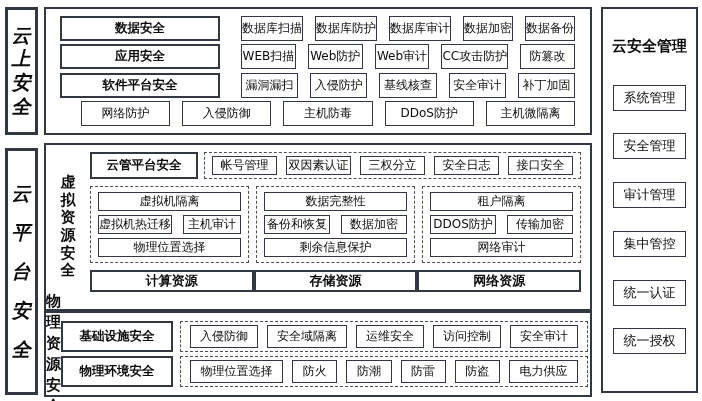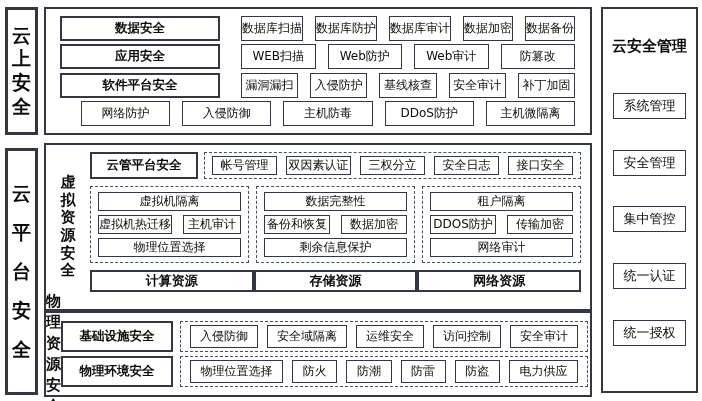--- a/index.html
+++ b/index.html
@@ -16,21 +16,21 @@
     width:702px;height:401px;overflow:hidden;
   }
   .canvas{position:relative;width:702px;height:401px;background:var(--bg);}
 
   
   .rail{position:absolute;left:5px;width:33px;border:3px solid var(--bd);
         display:flex;align-items:center;justify-content:center;background:var(--bg);}
   .rail-top{top:7px;height:128px;}
   .rail-bottom{top:148px;height:247px;}
   .rail-text{width:20px;word-break:break-all;font-weight:bold;font-size:19px;
-             line-height:1.24;text-align:center;}
+             line-height:1.24;text-align:left;font-style:italic;}
   .rail-bottom .rail-text{line-height:2.05;}
 
   
   .top-box{position:absolute;left:44px;top:7px;width:548px;height:128px;
            border:2px solid var(--bd);display:flex;flex-direction:column;
            justify-content:space-evenly;padding:4px 15px 4px 14px;}
   .trow{display:flex;height:25px;align-items:stretch;}
   .hdr-box{width:160px;border:2px solid var(--bd);font-weight:bold;font-size:12.5px;
            display:flex;align-items:center;justify-content:center;white-space:nowrap;}
   .trow-items{flex:1;display:flex;gap:12px;margin-left:21px;}
@@ -106,20 +106,21 @@
         <div class="sbox">数据加密</div>
         <div class="sbox">数据备份</div>
       </div>
     </div>
     <div class="trow">
       <div class="hdr-box">应用安全</div>
       <div class="trow-items">
         <div class="sbox">WEB扫描</div>
         <div class="sbox">Web防护</div>
         <div class="sbox">Web审计</div>
+        <div class="sbox">CC攻击防护</div>
         <div class="sbox">防篡改</div>
       </div>
     </div>
     <div class="trow">
       <div class="hdr-box">软件平台安全</div>
       <div class="trow-items">
         <div class="sbox">漏洞漏扫</div>
         <div class="sbox">入侵防护</div>
         <div class="sbox">基线核查</div>
         <div class="sbox">安全审计</div>
@@ -215,19 +216,20 @@
         </div>
       </div>
     </div>
   </div>
 
   <div class="mgmt">
     <div class="mgmt-title">云安全管理</div>
     <div class="mgmt-items">
       <div class="mgmt-item">系统管理</div>
       <div class="mgmt-item">安全管理</div>
+      <div class="mgmt-item">审计管理</div>
       <div class="mgmt-item">集中管控</div>
       <div class="mgmt-item">统一认证</div>
       <div class="mgmt-item">统一授权</div>
     </div>
   </div>
 
 </div>
 
 </body></html>

